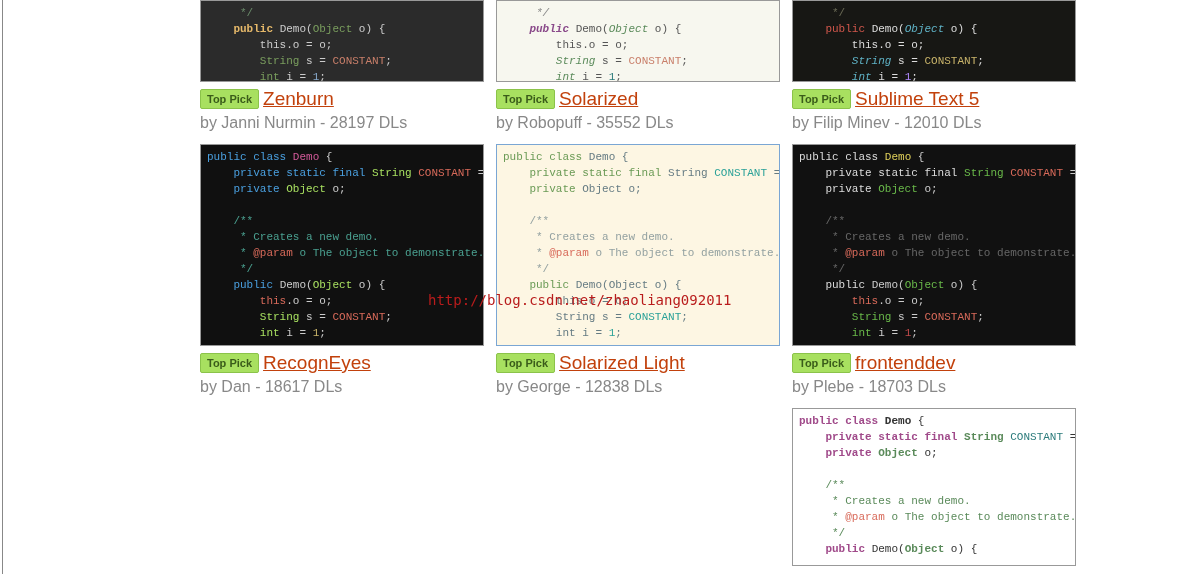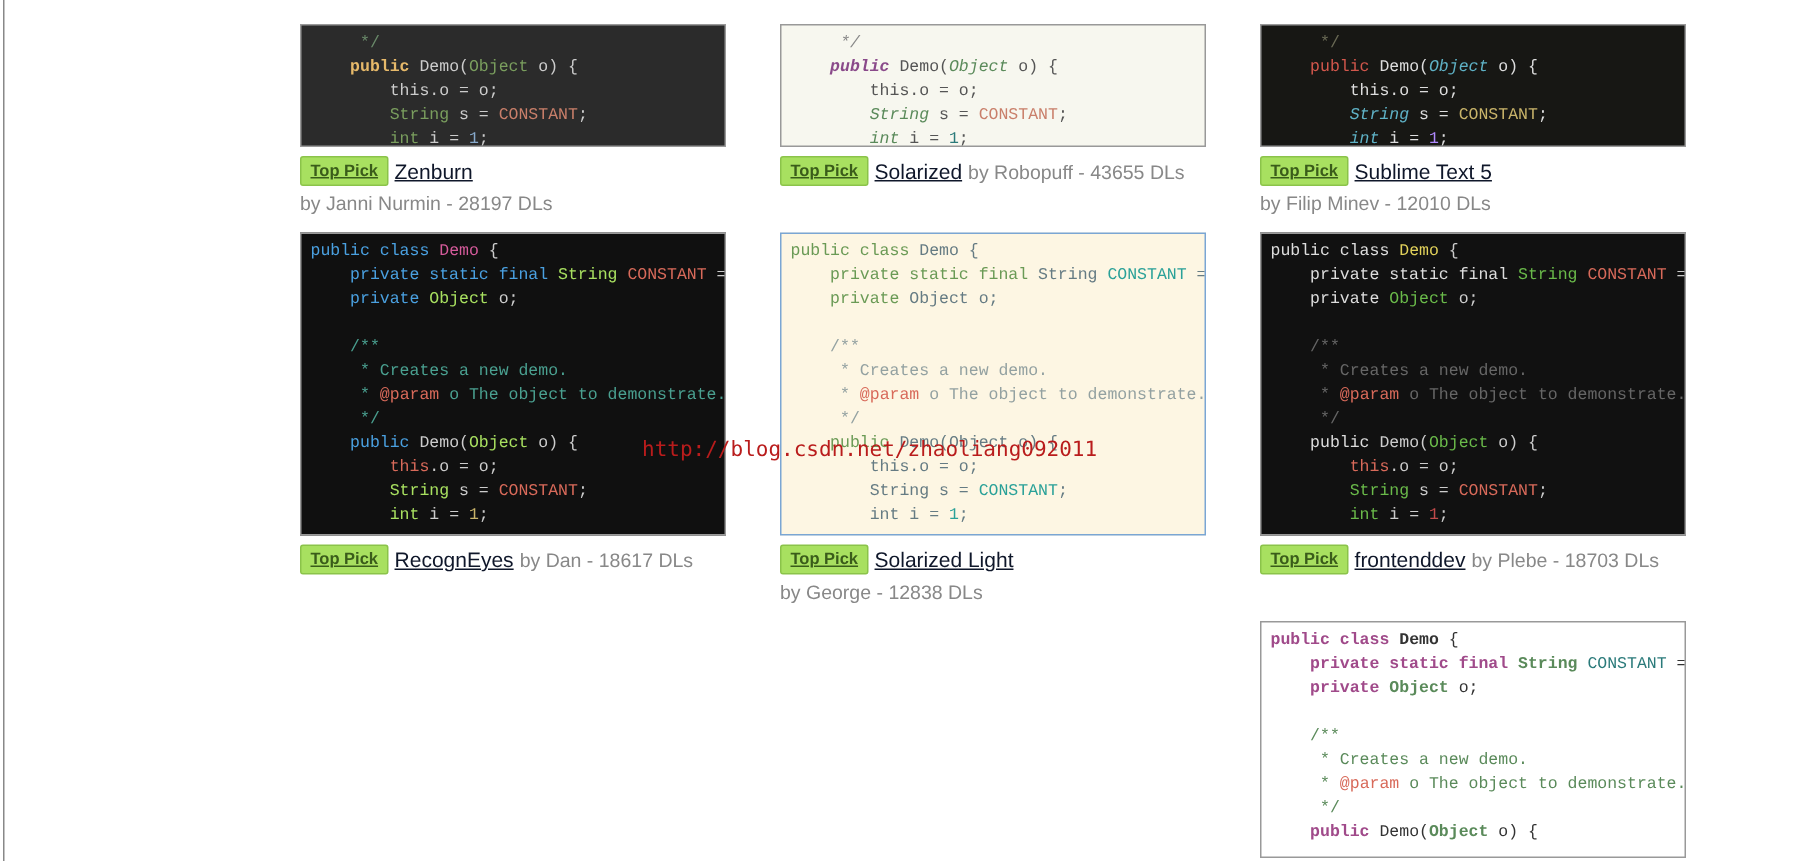--- a/index.html
+++ b/index.html
@@ -1,27 +1,27 @@
 <!DOCTYPE html>
 <html><head>
 <meta charset="utf-8">
 <style>
   * { box-sizing: border-box; margin: 0; padding: 0; }
   body { font-family: Arial, sans-serif; background: #fff; width: 1203px; height: 574px; overflow: hidden; position: relative; }
   .border-left { position: absolute; left: 2px; top: 0; bottom: 0; width: 1px; background: #888; }
-  .grid { position: absolute; left: 200px; top: 16px; width: 824px; display: grid; grid-template-columns: repeat(3, 284px); gap: 10px 36px; }
+  .grid { position: absolute; left: 200px; top: 0; width: 824px; display: grid; grid-template-columns: repeat(3, 284px); gap: 10px 12px; }
   .cell { display: flex; flex-direction: column; }
   .preview { width: 284px; height: 82px; overflow: hidden; position: relative; border: 1px solid #999; }
   .preview.tall { height: 202px; }
   .preview.bottom { height: 158px; }
   .code { font-family: 'Courier New', monospace; font-size: 11px; line-height: 16px; padding: 4px 6px; white-space: pre; }
   .meta { padding: 6px 0 2px 0; display: flex; flex-wrap: wrap; align-items: center; gap: 4px; font-size: 12px; }
-  .badge { background: #a8e060; color: #3a5c1a; font-weight: bold; font-size: 11px; padding: 3px 6px; border: 1px solid #8bc34a; border-radius: 2px; text-decoration: underline; }
-  .theme-name { color: #0f172a; text-decoration: underline; font-size: 14px; }
-  .by { color: #888; font-size: 13px; }
+  .badge { background: #a8e060; color: #3a5c1a; font-weight: bold; font-size: 11px; padding: 3px 6px; border: 1px solid #8bc34a; border-radius: 2px; }
+  .theme-name { color: #c2410c; text-decoration: underline; font-size: 19px; }
+  .by { color: #888; font-size: 16px; }
   .watermark { position: absolute; left: 428px; top: 292px; color: #b91c1c; font-size: 14px; font-family: monospace; z-index: 10; pointer-events: none; }
 
   
   .dk1 { background: #2b2b2b; color: #ccc; }
   .dk1 .kw { color: #e6b96a; font-weight: bold; }
   .dk1 .type { color: #7a9e5e; }
   .dk1 .str { color: #c97f6a; }
   .dk1 .num { color: #88aacc; }
   .dk1 .cm { color: #6a8a6a; }
   .dk1 .th { color: #ccc; }
@@ -113,21 +113,21 @@
     <div class="preview lt1">
       <div class="code"><span class="cm">     */</span>
 <span class="kw">    public </span><span>Demo(</span><span class="type">Object </span><span>o) {</span>
 <span class="th">        this</span><span>.o = o;</span>
 <span class="type">        String </span><span>s = </span><span class="str">CONSTANT</span><span>;</span>
 <span class="type">        int </span><span>i = </span><span class="num">1</span><span>;</span></div>
     </div>
     <div class="meta">
       <span class="badge">Top Pick</span>
       <a class="theme-name">Solarized</a>
-      <span class="by">by Robopuff - 43655 DLs</span>
+      <span class="by">by Robopuff - 35552 DLs</span>
     </div>
   </div>
 
   <div class="cell">
     <div class="preview dk2">
       <div class="code"><span class="cm">     */</span>
 <span class="kw">    public </span><span>Demo(</span><span class="type">Object </span><span>o) {</span>
 <span class="th">        this</span><span>.o = o;</span>
 <span class="type">        String </span><span>s = </span><span class="str">CONSTANT</span><span>;</span>
 <span class="type">        int </span><span>i = </span><span class="num">1</span><span>;</span></div>

